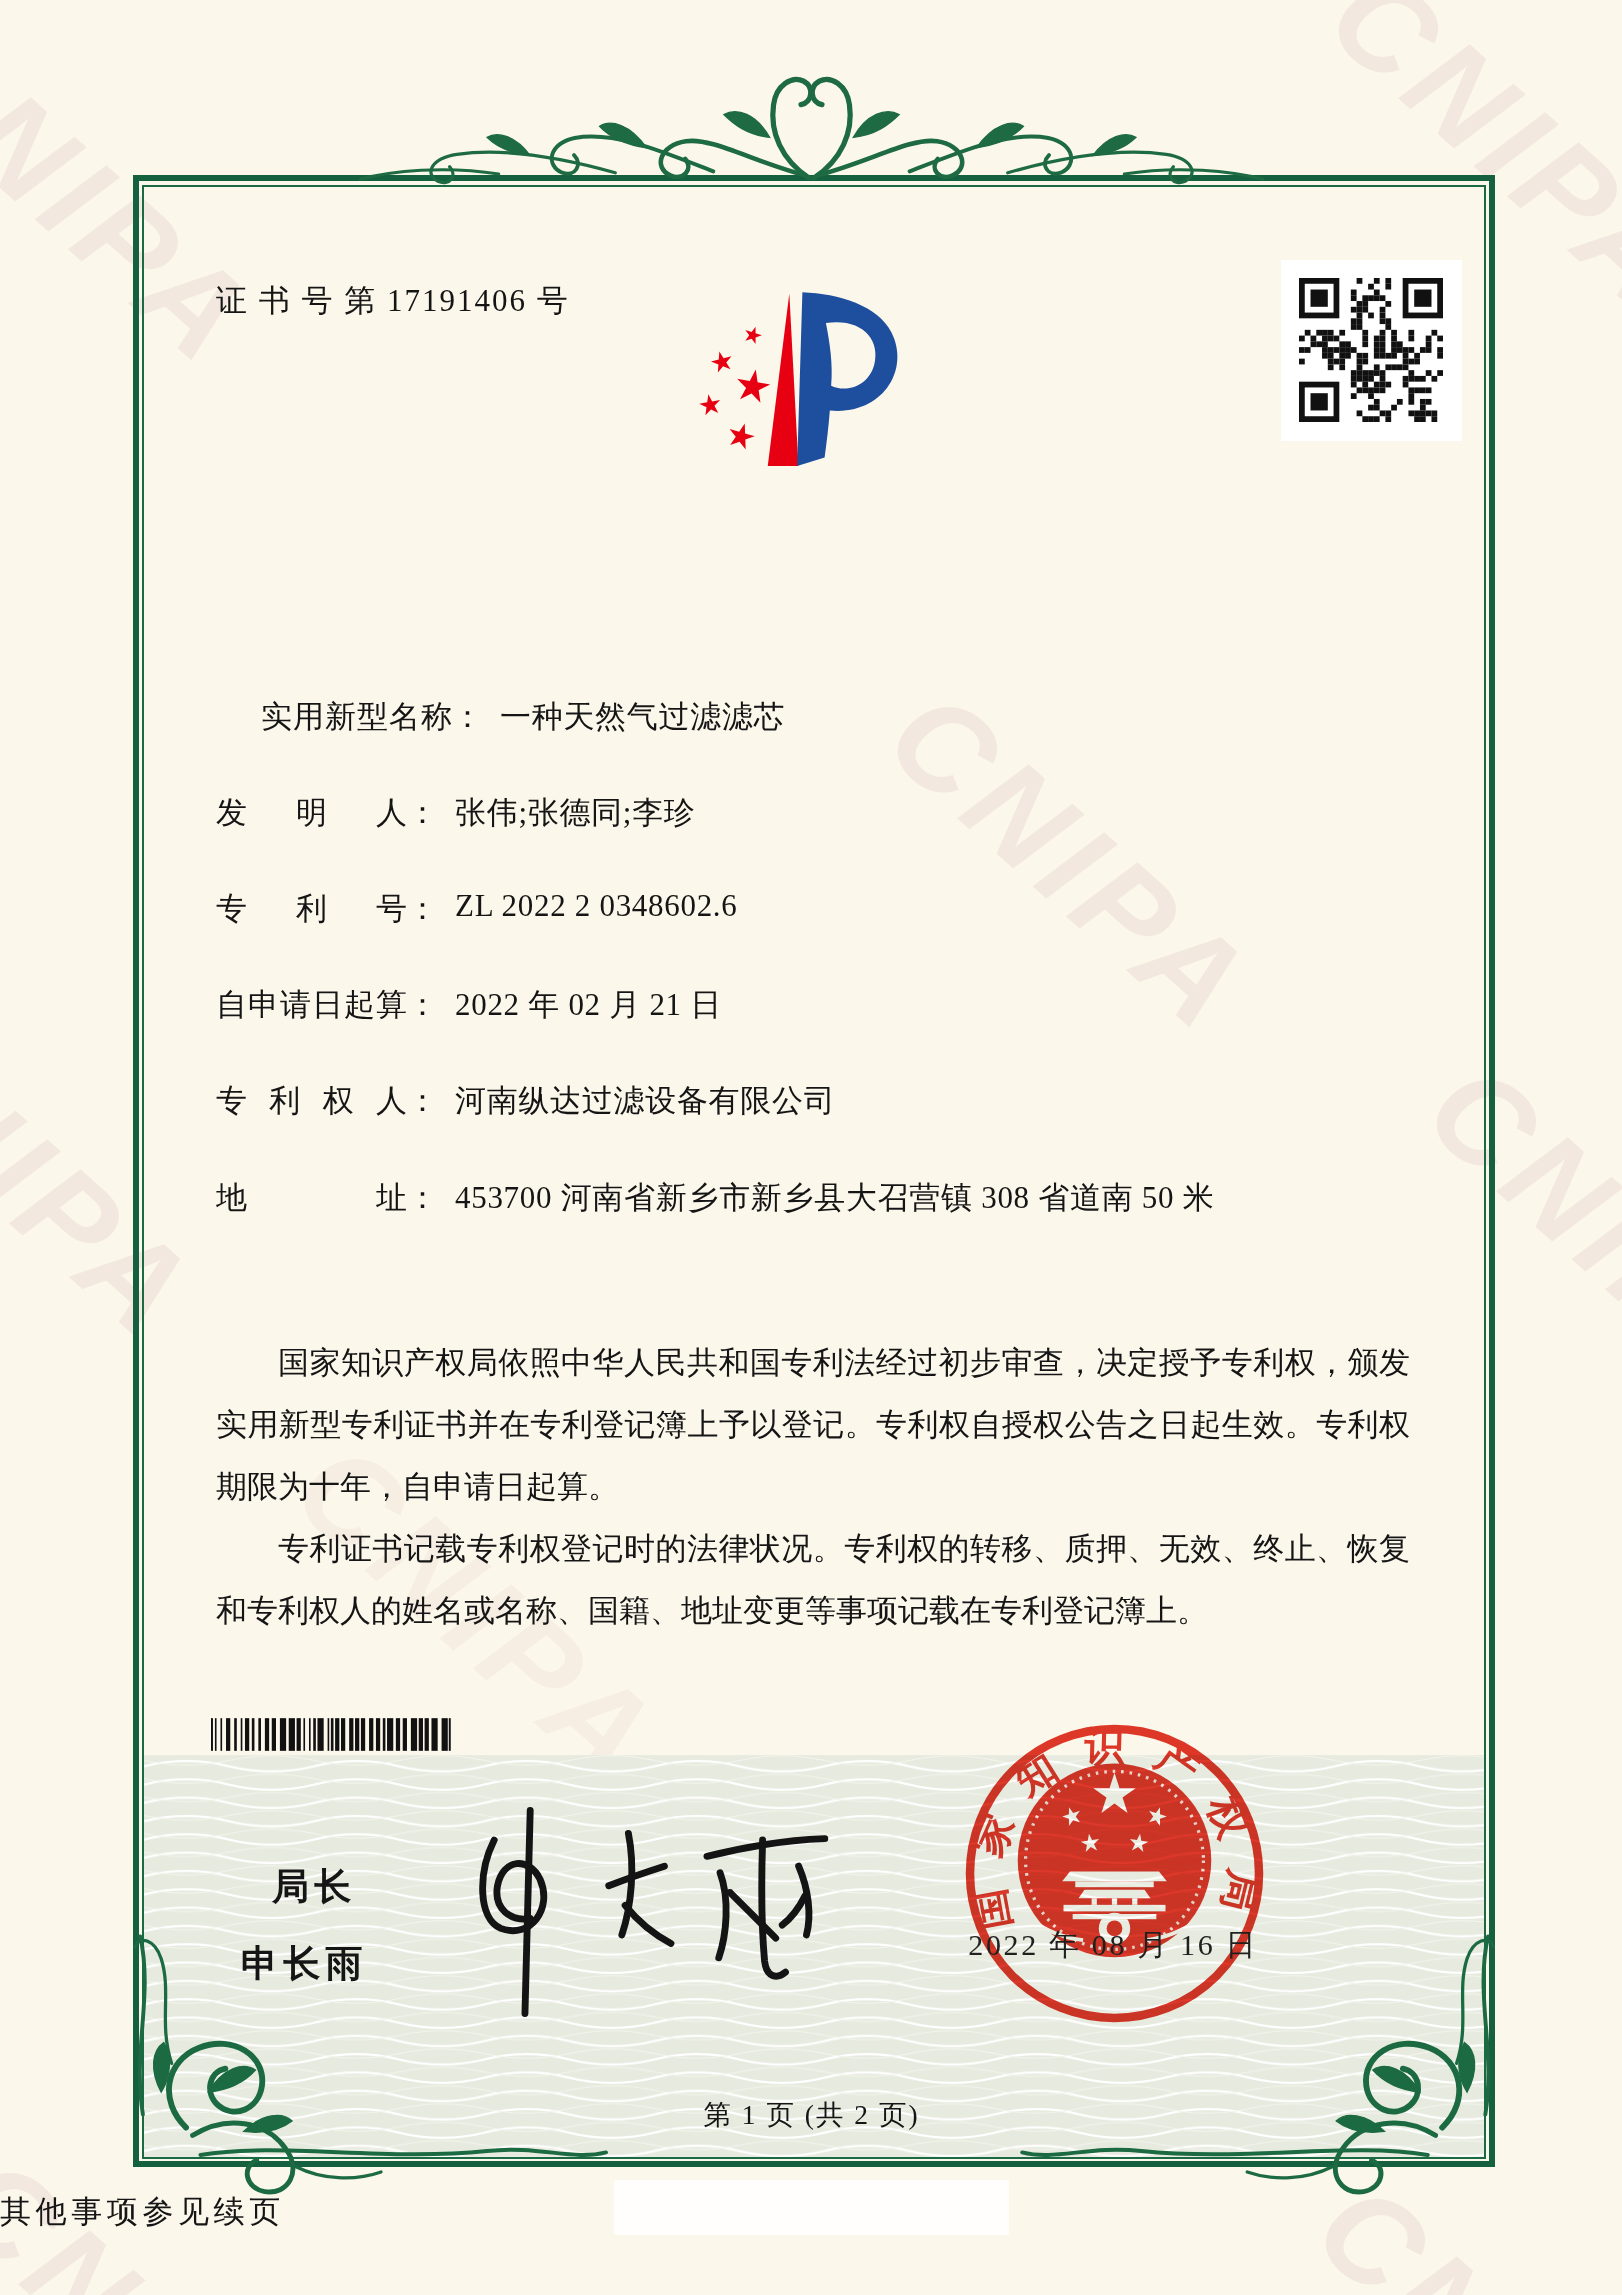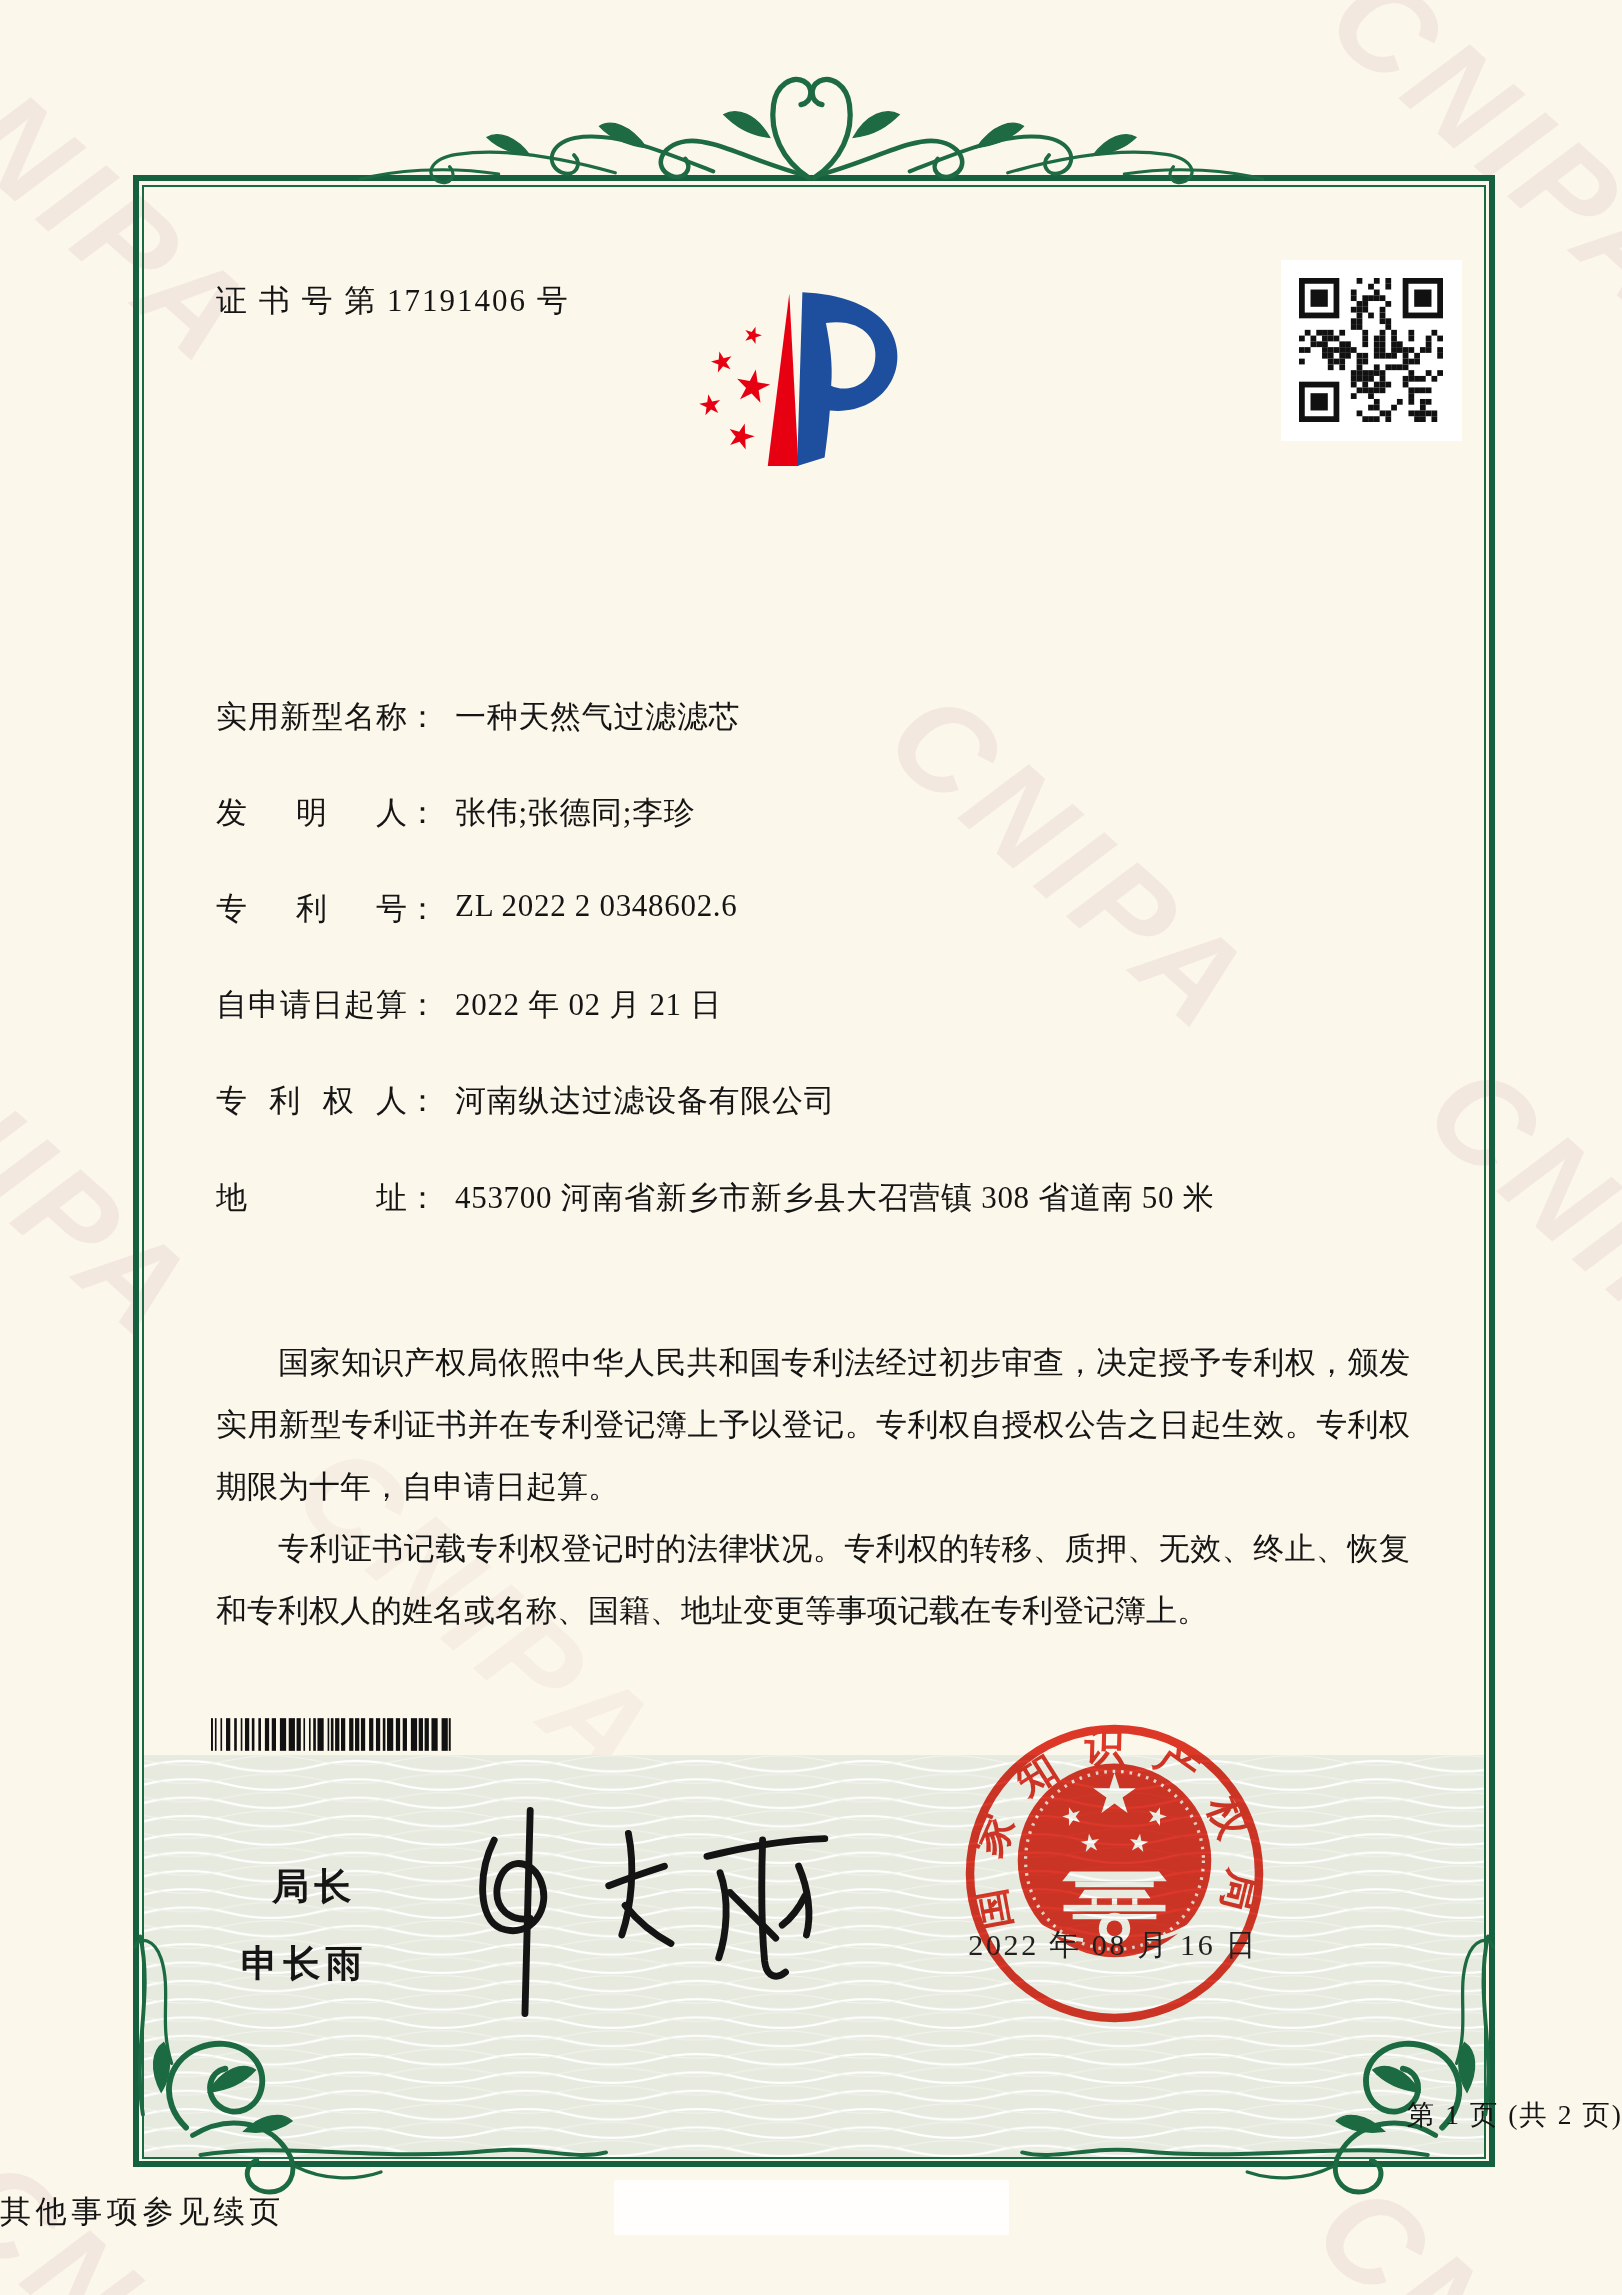--- a/index.html
+++ b/index.html
@@ -37,21 +37,21 @@
   .barcode{position:absolute;left:211px;top:1718px;}
   
   .director-label{position:absolute;left:241px;top:1862px;font-family:"Liberation Sans","DejaVu Sans",sans-serif;
       font-size:37px;font-weight:600;letter-spacing:5.2px;margin-left:31px;}
   .director-name{position:absolute;left:241px;top:1939px;font-family:"Liberation Sans","DejaVu Sans",sans-serif;
       font-size:37px;font-weight:600;letter-spacing:5.2px;}
   .sig{position:absolute;left:432px;top:1794px;}
   
   .seal{position:absolute;left:951px;top:1710px;mix-blend-mode:multiply;opacity:.94;}
   
-  .page-info{position:absolute;left:0;right:0;top:2097px;text-align:right;font-size:27.5px;letter-spacing:2px;}
+  .page-info{position:absolute;left:0;right:0;top:2097px;text-align:center;font-size:27.5px;letter-spacing:2px;}
   .note-band{position:absolute;left:614px;top:2180px;width:395px;height:55px;background:rgba(255,255,255,.88);border-radius:2.6px;}
   .note-text{position:absolute;left:0;right:0;top:2191px;font-size:31px;letter-spacing:4.6px;}
 </style>
 </head>
 <body>
 
 <div class="page">
 
   <div class="wm" style="left:-39px;top:-6.5px;">CNIPA</div>
   <div class="wm" style="left:1400px;top:-59px;">CNIPA</div>
@@ -299,21 +299,21 @@
         <rect x="18" y="0" width="7" height="7" fill="#111"></rect>
         <rect x="19" y="1" width="5" height="5" fill="#fff"></rect>
         <rect x="20" y="2" width="3" height="3" fill="#111"></rect>
         <rect x="0" y="18" width="7" height="7" fill="#111"></rect>
         <rect x="1" y="19" width="5" height="5" fill="#fff"></rect>
         <rect x="2" y="20" width="3" height="3" fill="#111"></rect>
       </svg>
   </div>
 
 
-  <div class="frow" style="top:696px;">
+  <div class="frow" style="top:696px;margin-left:45px;">
     <span class="flabel">实用新型名称</span><span class="fcolon">：</span><span class="fvalue">一种天然气过滤滤芯</span>
   </div>
   <div class="frow" style="top:792px;">
     <span class="flabel">发明人</span><span class="fcolon">：</span><span class="fvalue">张伟;张德同;李珍</span>
   </div>
   <div class="frow" style="top:888px;">
     <span class="flabel">专利号</span><span class="fcolon">：</span><span class="fvalue">ZL 2022 2 0348602.6</span>
   </div>
   <div class="frow" style="top:984px;">
     <span class="flabel">自申请日起算</span><span class="fcolon">：</span><span class="fvalue">2022 年 02 月 21 日</span>

